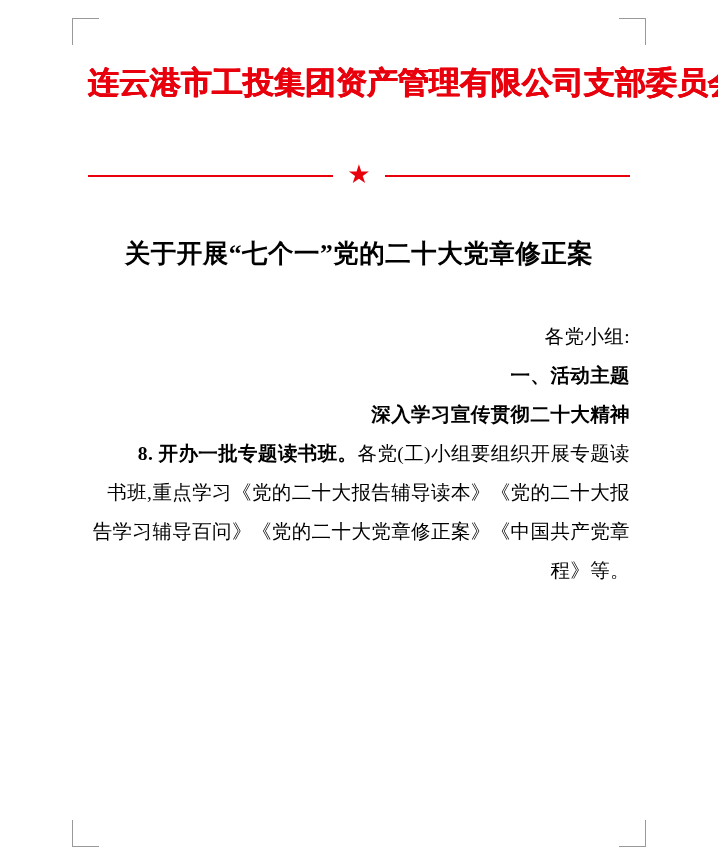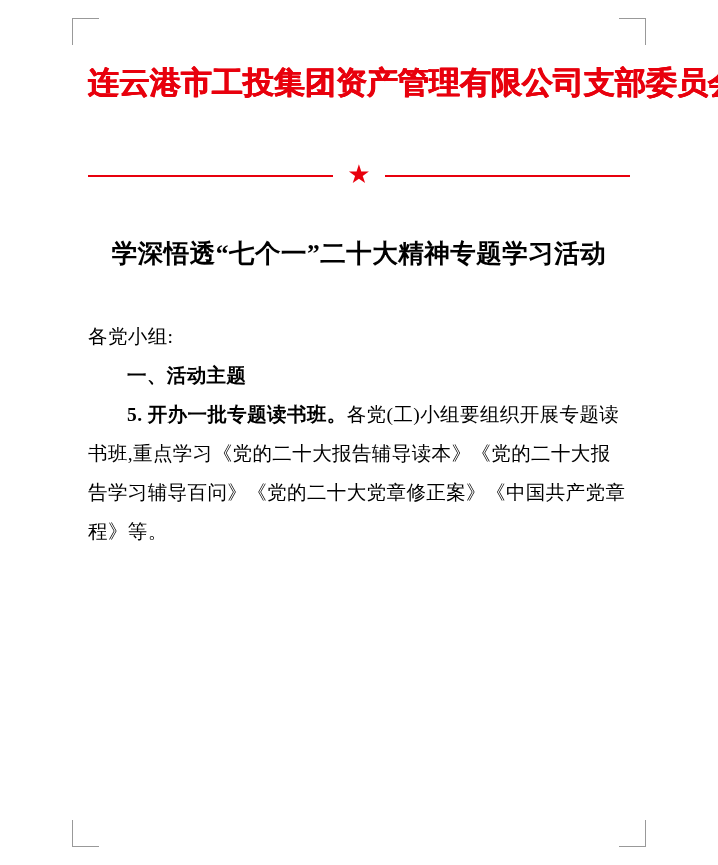--- a/index.html
+++ b/index.html
@@ -92,20 +92,21 @@
 
   
   .body-text {
     margin-top: 44px;
     font-size: 19.5px;
     line-height: 2.0;
     letter-spacing: 0.4px;
   }
   .p {
     margin: 0;
+    text-align: right;
   }
   .indent {
     text-indent: 2em;
   }
   .bold {
     font-weight: bold;
   }
   .salutation {
     margin: 0;
   }
@@ -124,31 +125,32 @@
 
     <div class="masthead">连云港市工投集团资产管理有限公司支部委员会文件</div>
 
     <div class="rule-row">
       <div class="rule-line"></div>
       <div class="rule-star">★</div>
       <div class="rule-line"></div>
     </div>
 
     <div class="doc-title">
-      <span>学深悟透“七个一”二十大精神专题学习活动</span>
+      <span>关于开展“七个一”党的二十大党章修正案</span>
     </div>
 
     <div class="body-text">
 
       <p class="p salutation">各党小组:</p>
 
 
       <p class="p indent bold">一、活动主题</p>
 
+      <p class="p indent bold">深入学习宣传贯彻二十大精神</p>
 
 
       <p class="p indent">
-        <span class="bold">5. 开办一批专题读书班。</span><span>各党(工)小组要组织开展专题读书班,重点学习《党的二十大报告辅导读本》《党的二十大报告学习辅导百问》《党的二十大党章修正案》《中国共产党章程》等。</span>
+        <span class="bold">8. 开办一批专题读书班。</span><span>各党(工)小组要组织开展专题读书班,重点学习《党的二十大报告辅导读本》《党的二十大报告学习辅导百问》《党的二十大党章修正案》《中国共产党章程》等。</span>
       </p>
 
     </div>
   </div>
 </div>
 
 </body></html>

